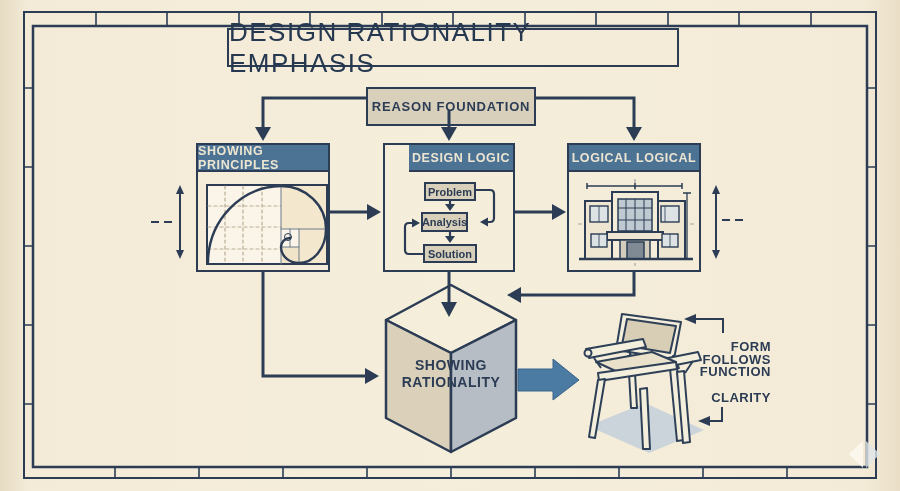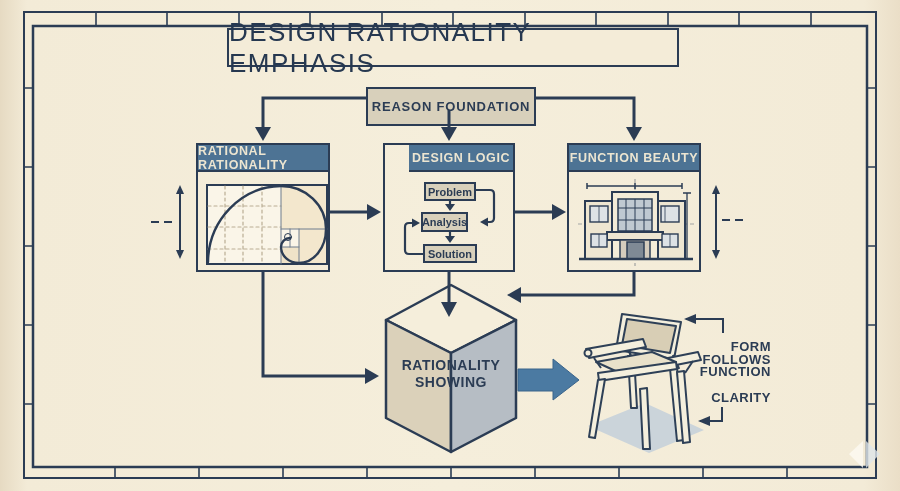--- a/index.html
+++ b/index.html
@@ -64,27 +64,27 @@
     <rect x="24" y="12" width="852" height="466" fill="none" stroke="#2b3c54" stroke-width="2"></rect>
     <rect x="33" y="26" width="834" height="441" fill="none" stroke="#2b3c54" stroke-width="2.5"></rect>
     <path stroke="#2b3c54" stroke-width="1.6" d="M96 12V26M167 12V26M239 12V26M310 12V26M382 12V26M453 12V26M525 12V26M596 12V26M668 12V26M739 12V26M811 12V26M115 467V478M199 467V478M283 467V478M367 467V478M451 467V478M535 467V478M619 467V478M703 467V478M787 467V478M24 88H33M24 167H33M24 246H33M24 325H33M24 404H33M867 88H876M867 167H876M867 246H876M867 325H876M867 404H876"></path>
   </svg>
 
   <div class="box title-box z2">DESIGN RATIONALITY EMPHASIS</div>
 
   <div class="box foundation-box z2">REASON FOUNDATION</div>
 
   <div class="box section z2" id="sec-rp">
-    <div class="hdr">RATIONAL RATIONALITY</div>
+    <div class="hdr">SHOWING PRINCIPLES</div>
   </div>
   <div class="box section z2" id="sec-dl">
     <div class="hdr">DESIGN LOGIC</div>
   </div>
   <div class="box section z2" id="sec-lb">
-    <div class="hdr">FUNCTION BEAUTY</div>
+    <div class="hdr">LOGICAL LOGICAL</div>
   </div>
 
   <div class="step z2" id="step-problem">Problem</div>
   <div class="step z2" id="step-analysis">Analysis</div>
   <div class="step z2" id="step-solution">Solution</div>
 
   <div class="ann z2" id="ann-fff">
     <div>FORM</div>
     <div>FOLLOWS</div>
     <div>FUNCTION</div>
@@ -203,17 +203,17 @@
       <polygon points="710,416 710,426 698,421" stroke="none"></polygon>
     </g>
 
     <g opacity="0.8">
       <polygon points="849,454 863,441 863,468" fill="#fdfbf3"></polygon>
       <polygon points="866,441 866,468 880,454" fill="#dfe6ea"></polygon>
     </g>
   </svg>
 
   <div class="cube-label">
+    <div>SHOWING</div>
     <div>RATIONALITY</div>
-    <div>SHOWING</div>
   </div>
 
 </div>
 
 </body></html>

